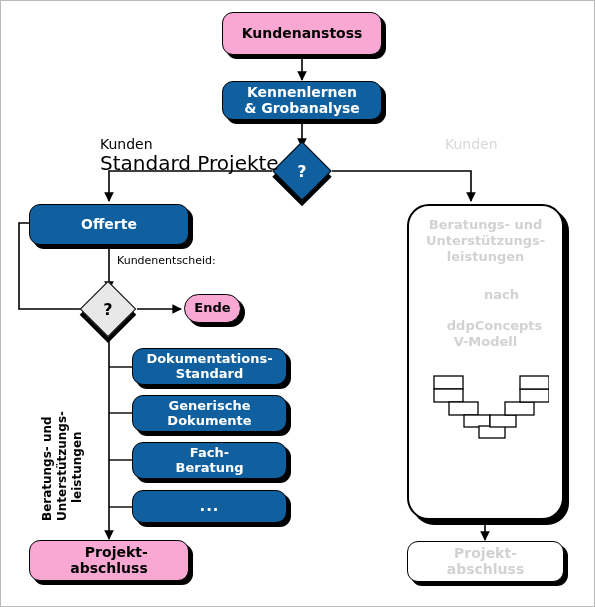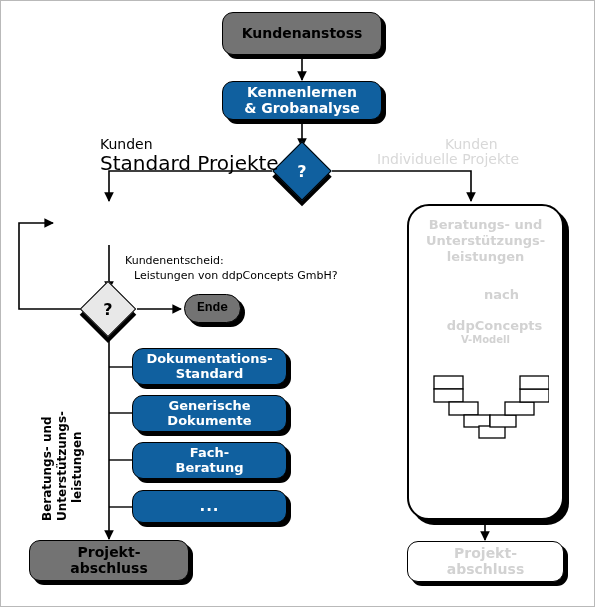--- a/index.html
+++ b/index.html
@@ -29,34 +29,34 @@
     font-weight: bold;
     line-height: 1.12;
     z-index: 3;
   }
   .rounded {
     border-radius: 11px;
     border: 1.5px solid #000000;
     box-shadow: 4px 4px 0 0 #000000;
   }
   .node.gray {
-    background: #737373;
-    color: #000000;
+    background: #f9a8d4;
+    color: #000000;
+    text-align: right;
   }
   .node.blue {
     background: #10609f;
     color: #ffffff;
   }
   .node.ghost {
     background: #ffffff;
     color: #d2d2d2;
   }
   .node.stadium {
     border-radius: 18px;
-    font-family: Liberation Mono, monospace;
   }
   .bigpanel {
     position: absolute;
     box-sizing: border-box;
     border: 2px solid #000000;
     border-radius: 22px;
     background: #ffffff;
     box-shadow: 5px 5px 0 0 #000000;
     z-index: 2;
   }
@@ -178,20 +178,23 @@
   <div class="node blue rounded" style="left:221px; top:80px; width:160px; height:39px; font-size:14px; white-space:pre-line;">
     <span>Kennenlernen
 &amp; Grobanalyse</span>
   </div>
 
   <div class="diamond blue" style="left:280px; top:149px; width:42px; height:42px;">
     <div class="shape"></div>
     <div class="qm">?</div>
   </div>
 
+  <div class="node blue rounded" style="left:28px; top:203px; width:160px; height:41px; font-size:14px;">
+    <span>Offerte</span>
+  </div>
 
   <div class="diamond gray" style="left:87px; top:288px; width:40px; height:40px;">
     <div class="shape"></div>
     <div class="qm">?</div>
   </div>
 
   <div class="node gray rounded stadium" style="left:183px; top:293px; width:57px; height:29px; font-size:13px;">
     <span>Ende</span>
   </div>
 
@@ -219,21 +222,21 @@
 abschluss</span>
   </div>
 
   <div class="bigpanel" style="left:406px; top:203px; width:157px; height:316px;"></div>
 
   <div class="panel-text" style="left:406px; top:216px; width:157px; font-size:13px;">Beratungs- und</div>
   <div class="panel-text" style="left:406px; top:232px; width:157px; font-size:13px;">Unterstützungs-</div>
   <div class="panel-text" style="left:406px; top:248px; width:157px; font-size:13px;">leistungen</div>
   <div class="panel-text" style="left:422px; top:286px; width:157px; font-size:13px;">nach</div>
   <div class="panel-text" style="left:406px; top:317px; width:157px; font-size:13px;margin-left:9px;">ddpConcepts</div>
-  <div class="panel-text" style="left:406px; top:333px; width:157px; font-size:10px;">V-Modell</div>
+  <div class="panel-text" style="left:406px; top:333px; width:157px; font-size:13px;">V-Modell</div>
 
   <svg class="vmodel" style="left:426px; top:372px; width:122px; height:66px;" viewBox="0 0 122 66">
     <g fill="#ffffff" stroke="#000000" stroke-width="1.3">
       <rect x="7" y="3" width="29" height="13"></rect>
       <rect x="7" y="16" width="29" height="13"></rect>
       <rect x="22" y="29" width="29" height="13"></rect>
       <rect x="37" y="42" width="26" height="12"></rect>
       <rect x="52" y="53" width="26" height="12"></rect>
       <rect x="63" y="42" width="26" height="12"></rect>
       <rect x="78" y="29" width="29" height="13"></rect>
@@ -244,22 +247,20 @@
 
   <div class="node ghost rounded" style="left:406px; top:540px; width:157px; height:41px; font-size:14px; white-space:pre-line; border-color:#000;">
     <span>Projekt-
 abschluss</span>
   </div>
 
   <div class="label" style="left:99px; top:135px; font-size:14px;">Kunden</div>
   <div class="label" style="left:99px; top:150px; font-size:20px;">Standard Projekte</div>
 
   <div class="label ghost" style="left:444px; top:135px; font-size:14px;">Kunden</div>
-  <div class="label ghost" style="left:376px; top:150px; font-size:14px;">Individuelle Projekte</div>
-
-  <div class="annot" style="left:116px; top:253px;margin-left:8px;">Kundenentscheid:</div>
-  <div class="annot" style="left:133px; top:268px;">Leistungen von ddpConcepts GmbH?</div>
+
+  <div class="annot" style="left:116px; top:253px;">Kundenentscheid:</div>
 
   <div class="vlabel" style="left:40px; top:520px;">Beratungs- und</div>
   <div class="vlabel" style="left:55px; top:520px;">Unterstützungs-</div>
   <div class="vlabel" style="left:70px; top:502px;">leistungen</div>
 
 </div>
 
 </body></html>

